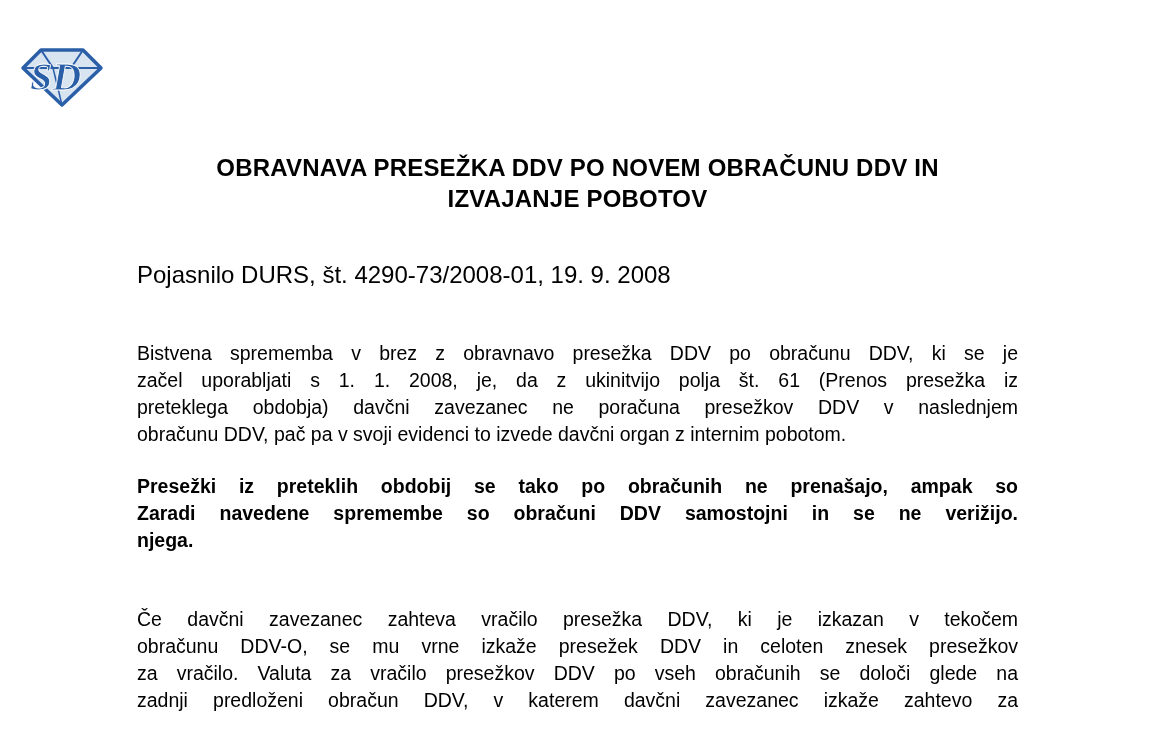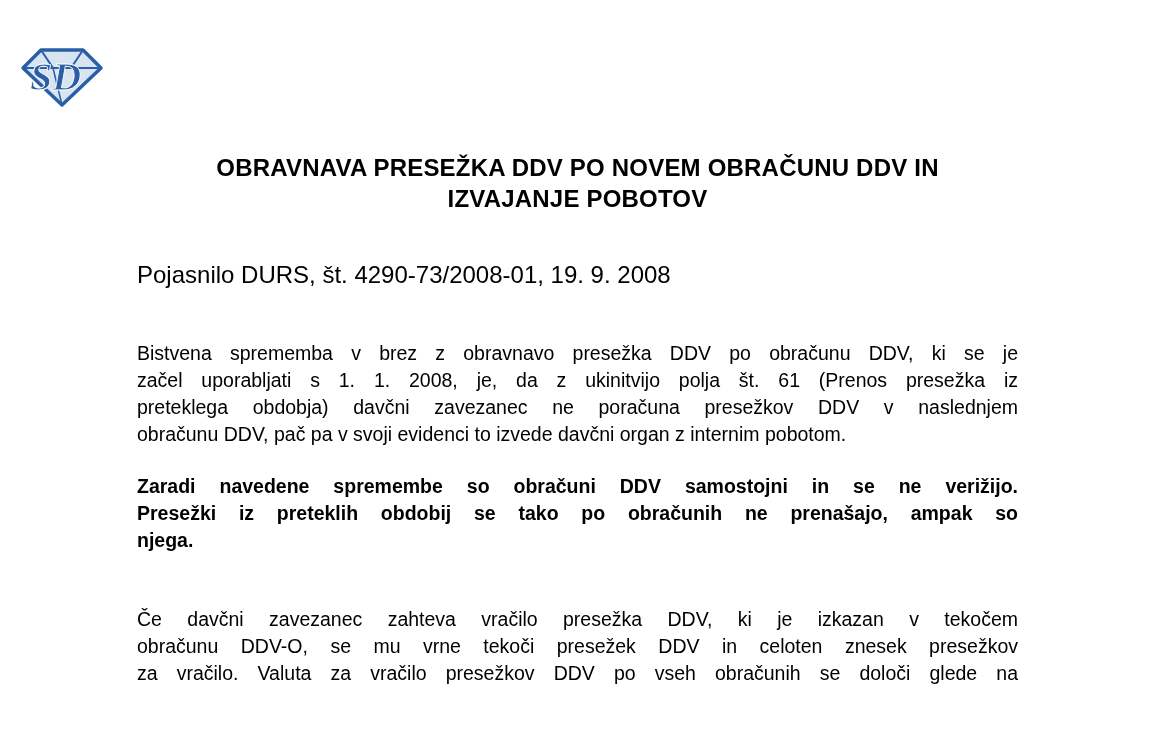--- a/index.html
+++ b/index.html
@@ -83,24 +83,25 @@
   <div class="subtitle">Pojasnilo DURS, št. 4290-73/2008-01, 19. 9. 2008</div>
 
   <div class="para para-1" data-justify-last="false">
       <div class="jline">Bistvena sprememba v brez z obravnavo presežka DDV po obračunu DDV, ki se je</div>
       <div class="jline">začel uporabljati s 1. 1. 2008, je, da z ukinitvijo polja št. 61 (Prenos presežka iz</div>
       <div class="jline">preteklega obdobja) davčni zavezanec ne poračuna presežkov DDV v naslednjem</div>
       <div class="jline jlast">obračunu DDV, pač pa v svoji evidenci to izvede davčni organ z internim pobotom.</div>
     </div>
 
   <div class="para para-2" data-justify-last="false">
+      <div class="jline">Presežki iz preteklih obdobij se tako po obračunih ne prenašajo, ampak so</div>
       <div class="jline">Zaradi navedene spremembe so obračuni DDV samostojni in se ne verižijo.</div>
-      <div class="jline">Presežki iz preteklih obdobij se tako po obračunih ne prenašajo, ampak so</div>
       <div class="jline jlast">njega.</div>
     </div>
 
   <div class="para para-3" data-justify-last="true">
       <div class="jline">Če davčni zavezanec zahteva vračilo presežka DDV, ki je izkazan v tekočem</div>
-      <div class="jline">obračunu DDV-O, se mu vrne tekoči presežek DDV in celoten znesek presežkov</div>
+      <div class="jline">obračunu DDV-O, se mu vrne izkaže presežek DDV in celoten znesek presežkov</div>
       <div class="jline">za vračilo. Valuta za vračilo presežkov DDV po vseh obračunih se določi glede na</div>
+      <div class="jline jlast">zadnji predloženi obračun DDV, v katerem davčni zavezanec izkaže zahtevo za</div>
     </div>
 
 </div>
 
 </body></html>

